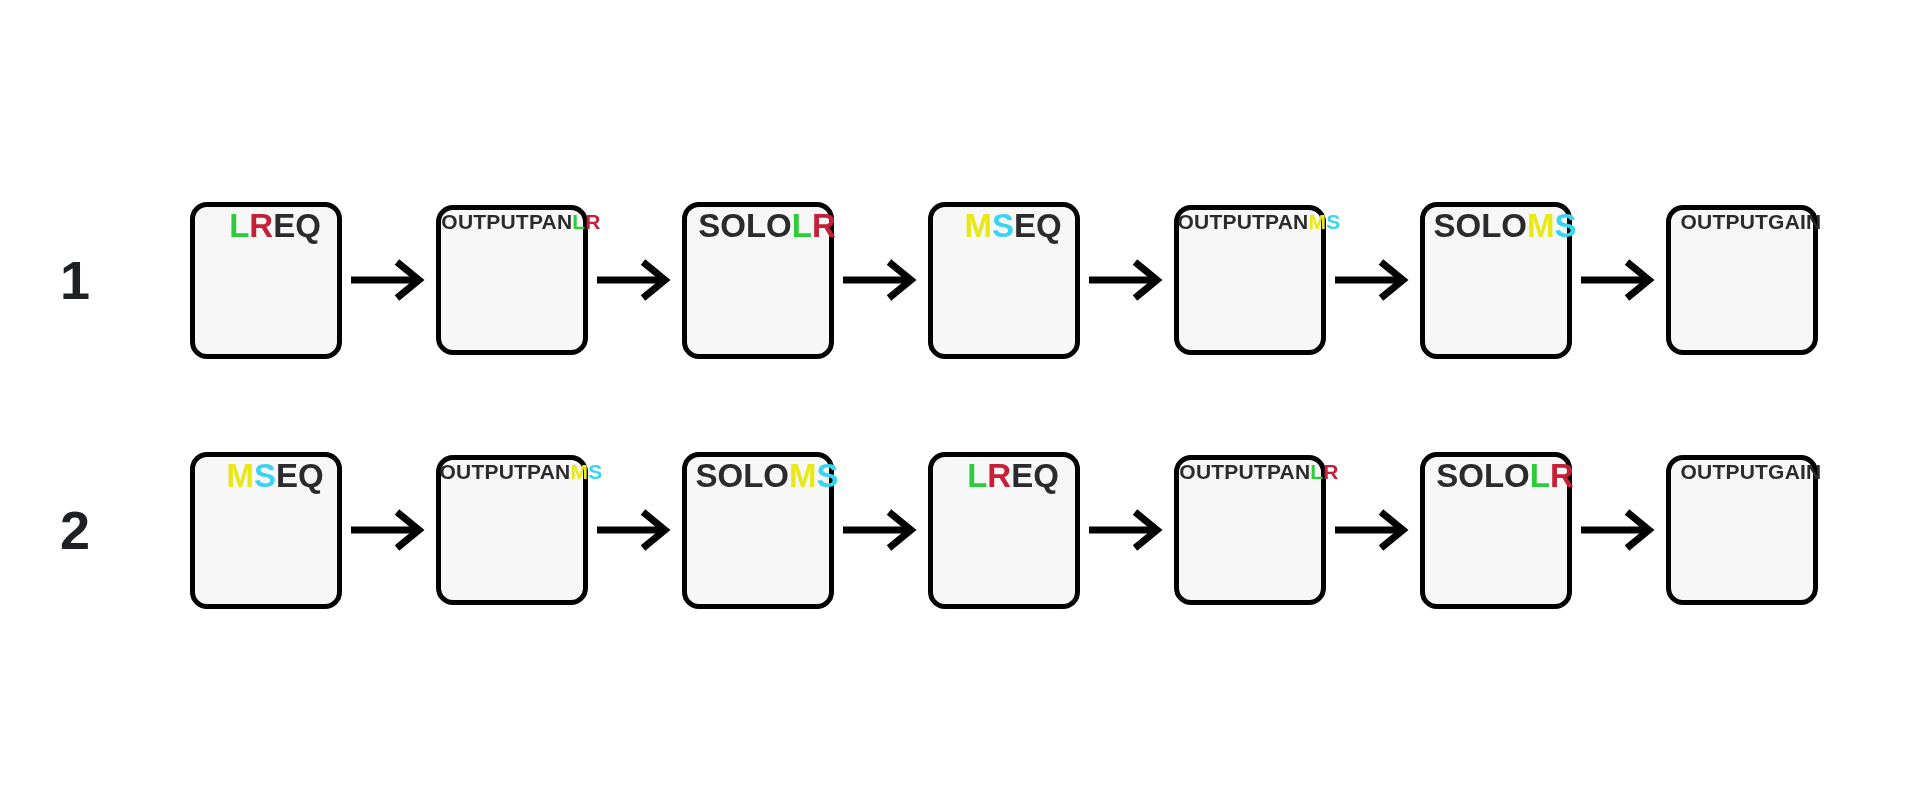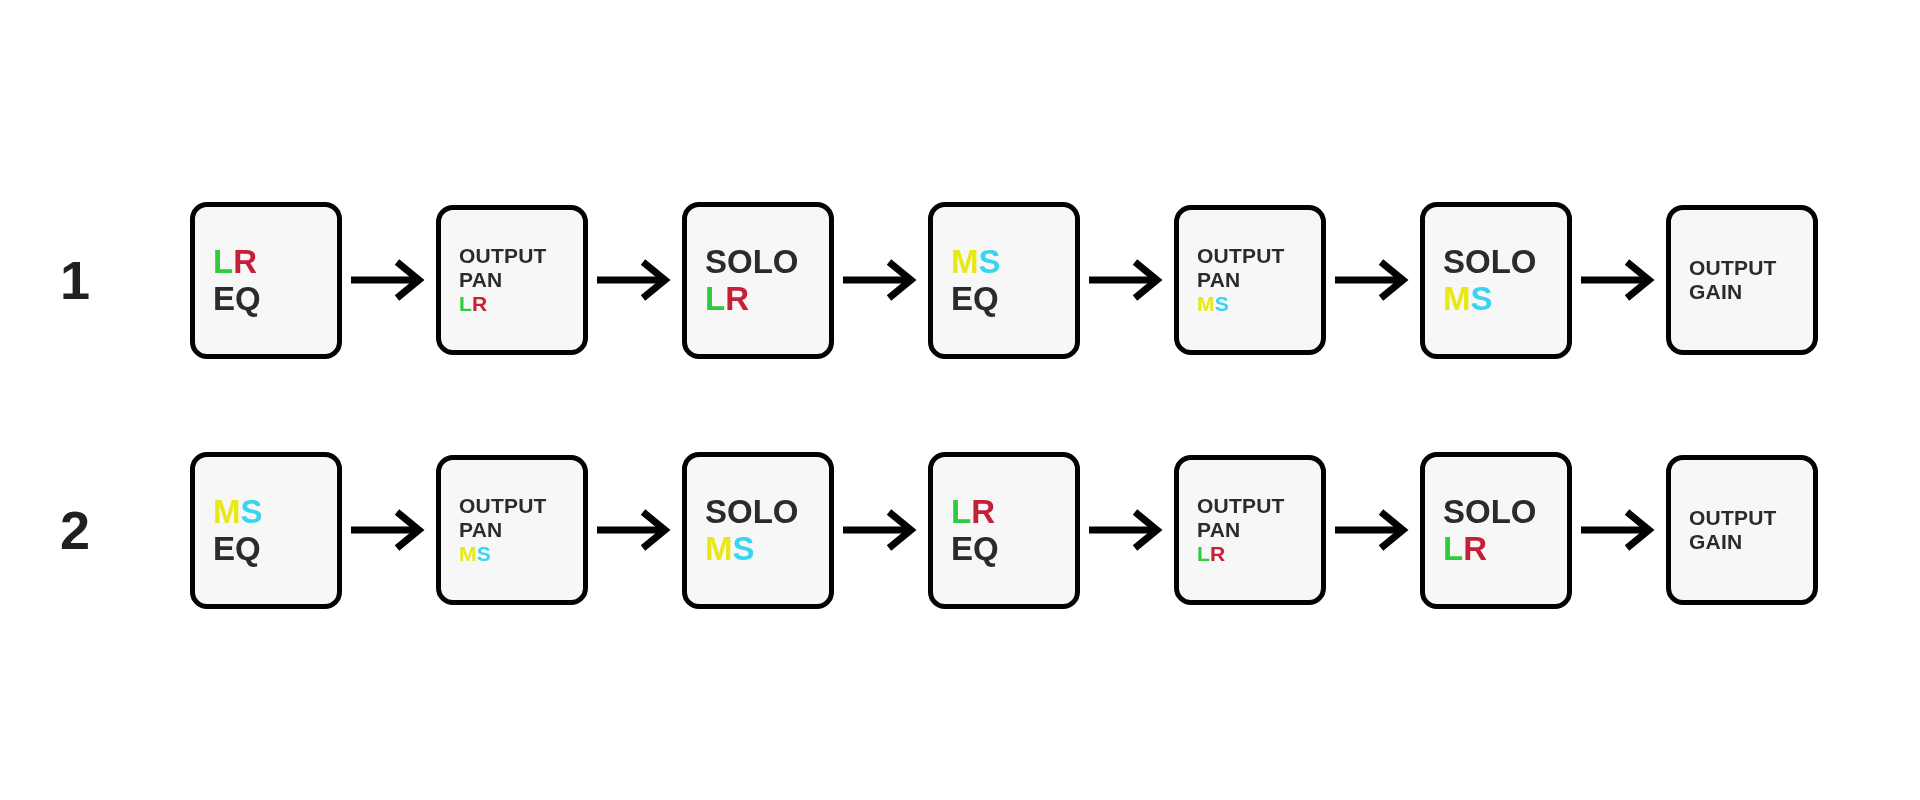--- a/index.html
+++ b/index.html
@@ -56,21 +56,21 @@
   }
 
   .node {
     width: 152px;
     height: 157px;
     background: #f7f7f7;
     border: 5px solid #020202;
     border-radius: 17px;
     box-sizing: border-box;
     display: flex;
-    flex-direction: column;
+    flex-direction: row;
     justify-content: center;
     padding-left: 18px;
     flex: 0 0 auto;
   }
   .node.small-type {
     height: 150px;
   }
 
   .line {
     font-weight: bold;

